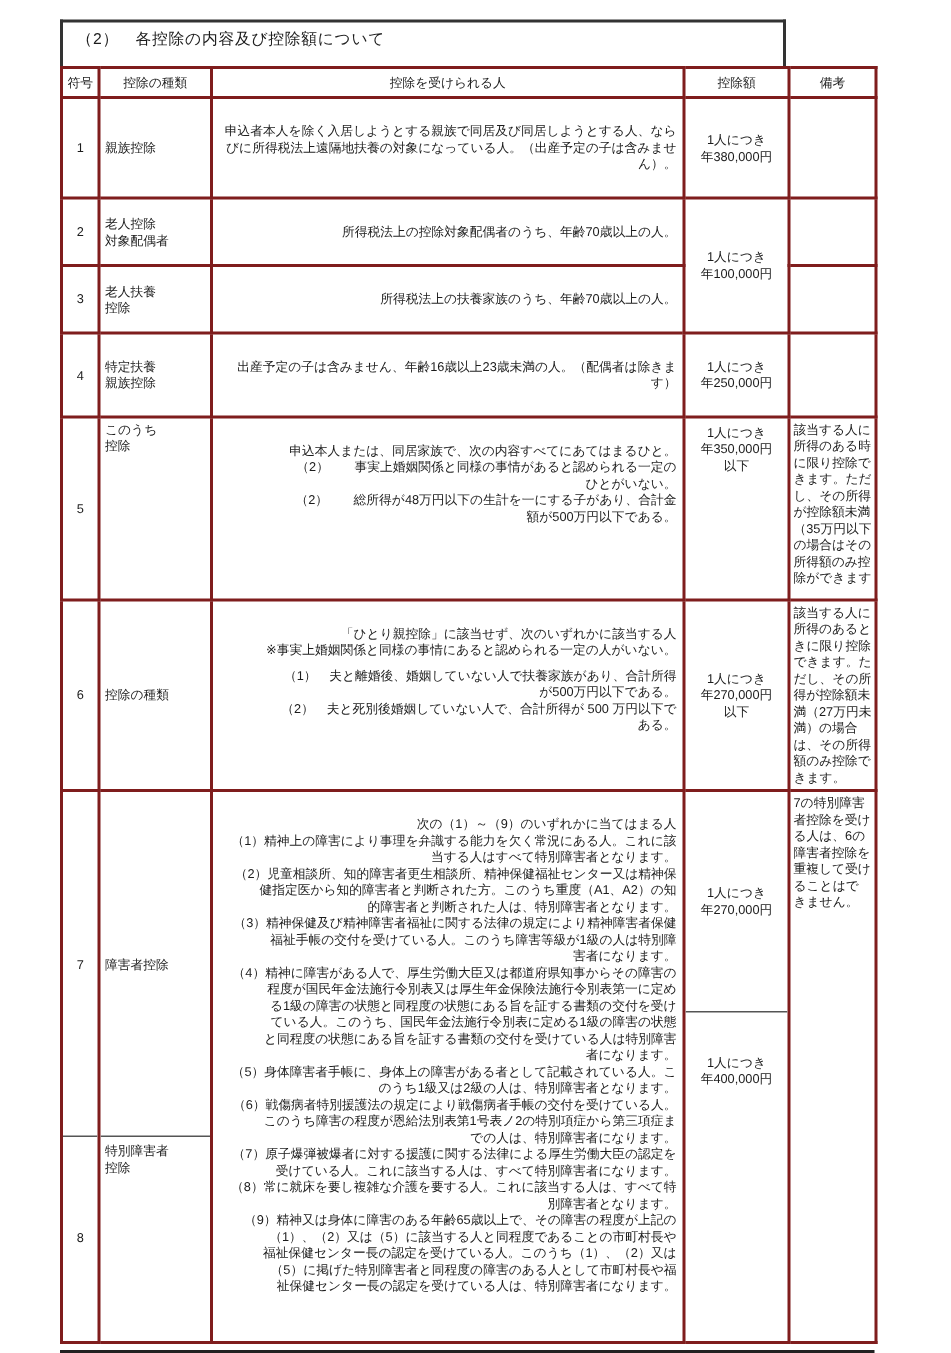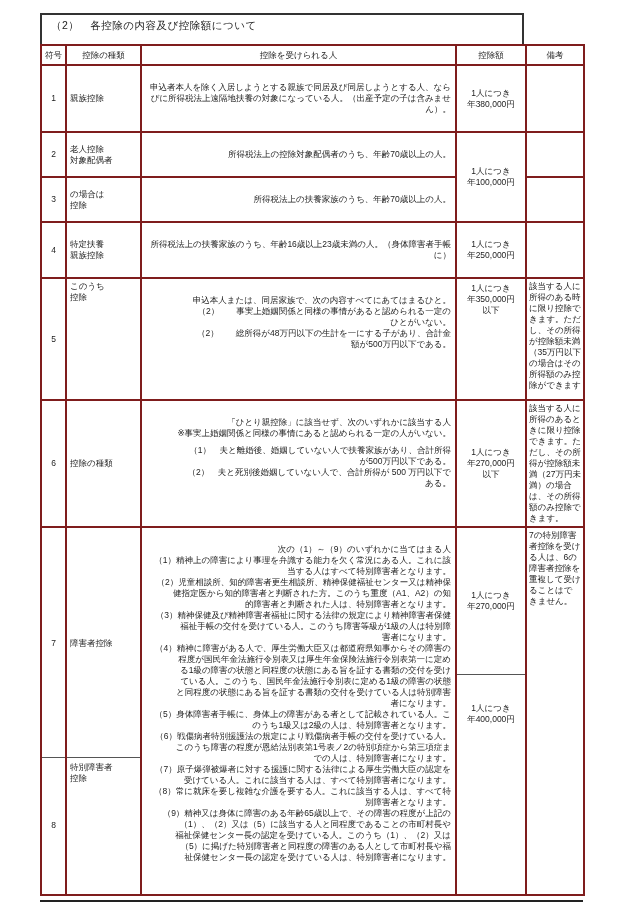--- a/index.html
+++ b/index.html
@@ -74,31 +74,31 @@
         <td class="c-kind">老人控除
 対象配偶者</td>
         <td class="c-person v-mid">所得税法上の控除対象配偶者のうち、年齢70歳以上の人。</td>
         <td class="c-amt" rowspan="2">1人につき
 年100,000円</td>
         <td class="c-note"></td>
       </tr>
 
       <tr style="height:28px">
         <td class="c-sign">3</td>
-        <td class="c-kind">の場合は
+        <td class="c-kind">老人扶養
 控除</td>
         <td class="c-person v-mid">所得税法上の扶養家族のうち、年齢70歳以上の人。</td>
         <td class="c-note"></td>
       </tr>
 
       <tr style="height:27px">
         <td class="c-sign">4</td>
         <td class="c-kind">特定扶養
 親族控除</td>
-        <td class="c-person v-mid">所得税法上の扶養家族のうち、年齢16歳以上23歳未満の人。（身体障害者手帳に）</td>
+        <td class="c-person v-mid">出産予定の子は含みません、年齢16歳以上23歳未満の人。（配偶者は除きます）</td>
         <td class="c-amt">1人につき
 年250,000円</td>
         <td class="c-note"></td>
       </tr>
 
       <tr style="height:122px">
         <td class="c-sign">5</td>
         <td class="c-kind v-top">このうち
 控除</td>
         <td class="c-person">

